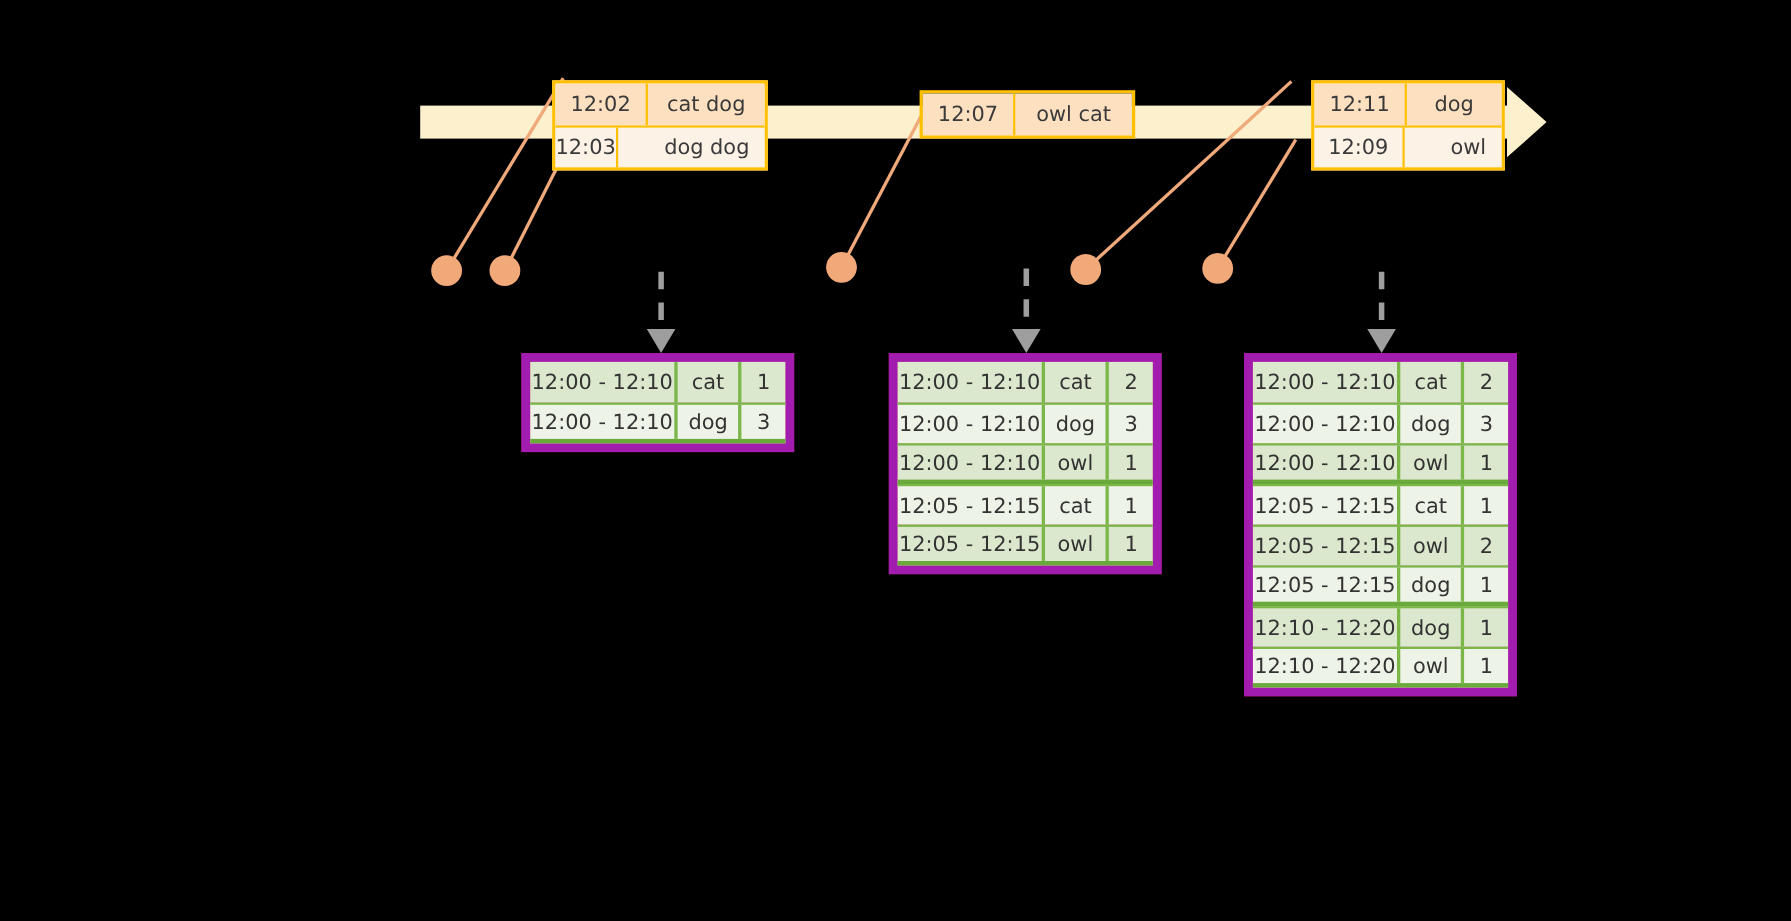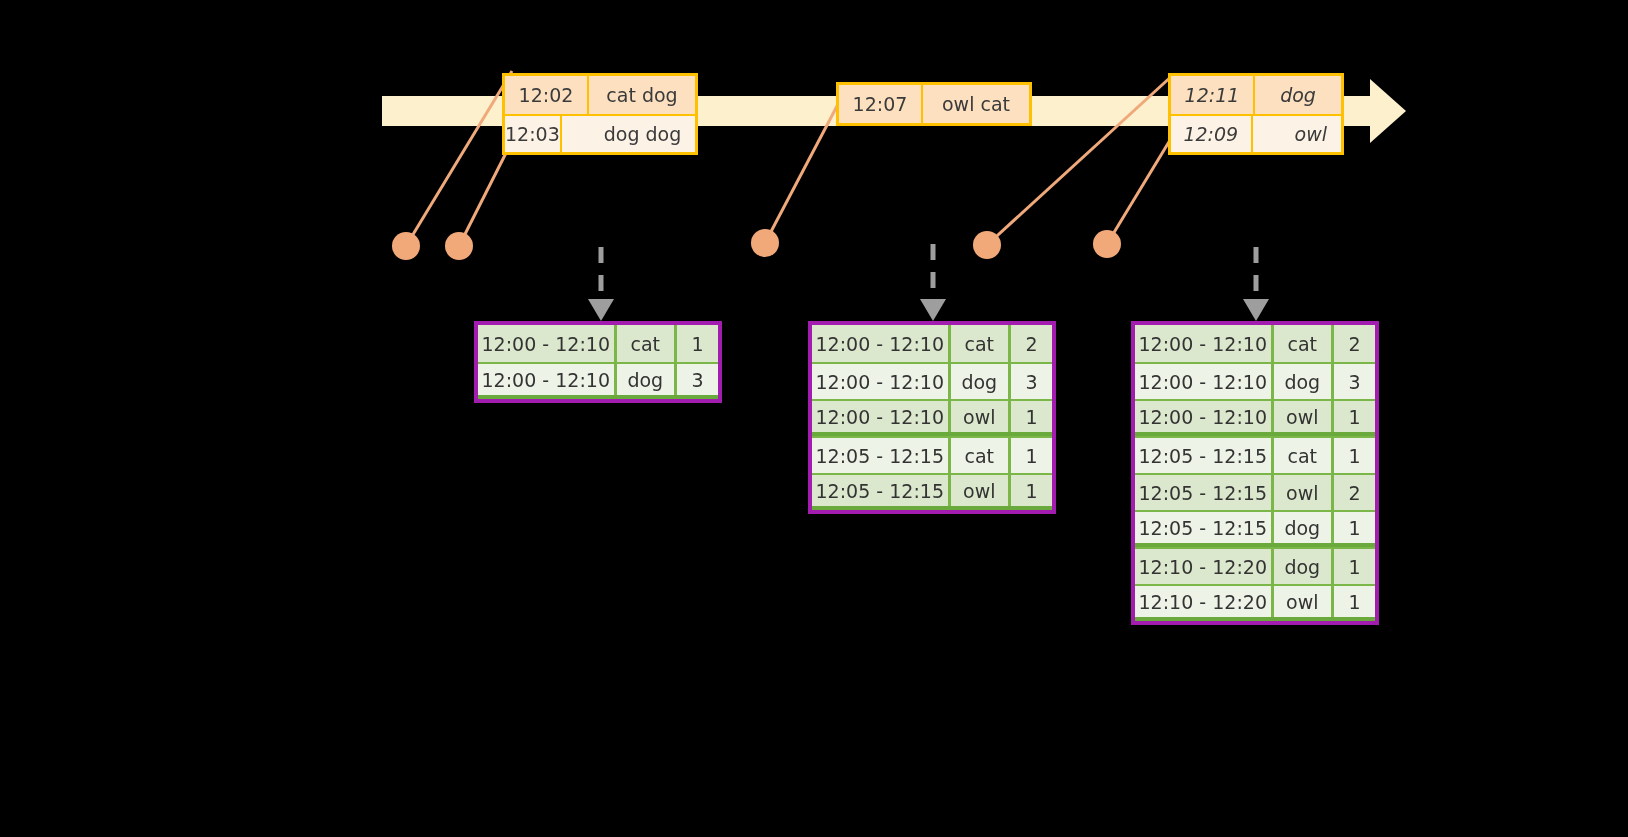--- a/index.html
+++ b/index.html
@@ -42,26 +42,26 @@
     white-space:nowrap;
   }
   .evt-words{
     flex:1;box-sizing:border-box;
     display:flex;align-items:center;justify-content:center;
     font-size:19px;color:#3a3a3a;padding:0 14px;white-space:nowrap;
   }
 
   #evt-a{left:502px;top:62px;width:196px;}
   #evt-b{left:836px;top:71px;width:196px;}
-  #evt-c{left:1168px;top:62px;width:176px;font-style:italic;}
+  #evt-c{left:1192px;top:62px;width:176px;}
 
   
   .tbl{
     position:absolute;
-    border:4px solid #a21caf;
+    border:8px solid #a21caf;
     box-sizing:border-box;
     background:#be185d;
   }
   .trow{display:flex;height:37px;box-sizing:border-box;}
   .trow + .trow{border-top:2px solid #7ab648;}
   .trow.group-end{border-bottom:4px solid #6aaa3c;}
   .trow.shade{background:#dce8cd;}
   .trow.plain{background:#eef3e7;}
   .c-win{
     box-sizing:border-box;display:flex;align-items:center;justify-content:center;

